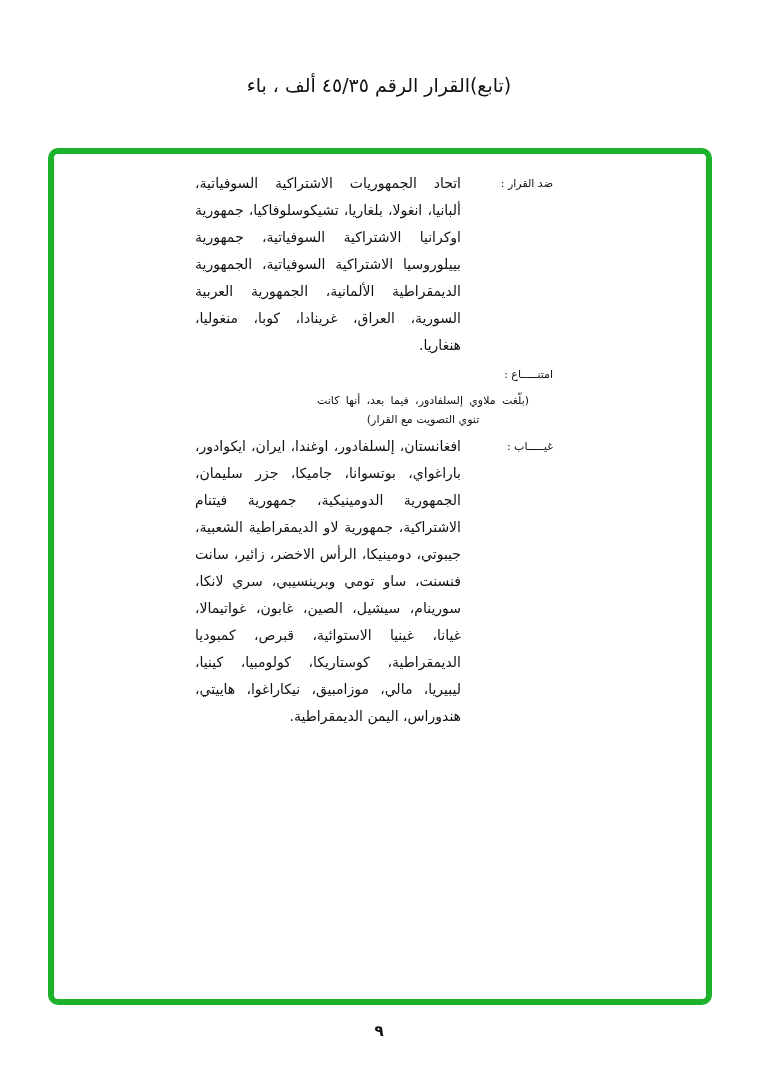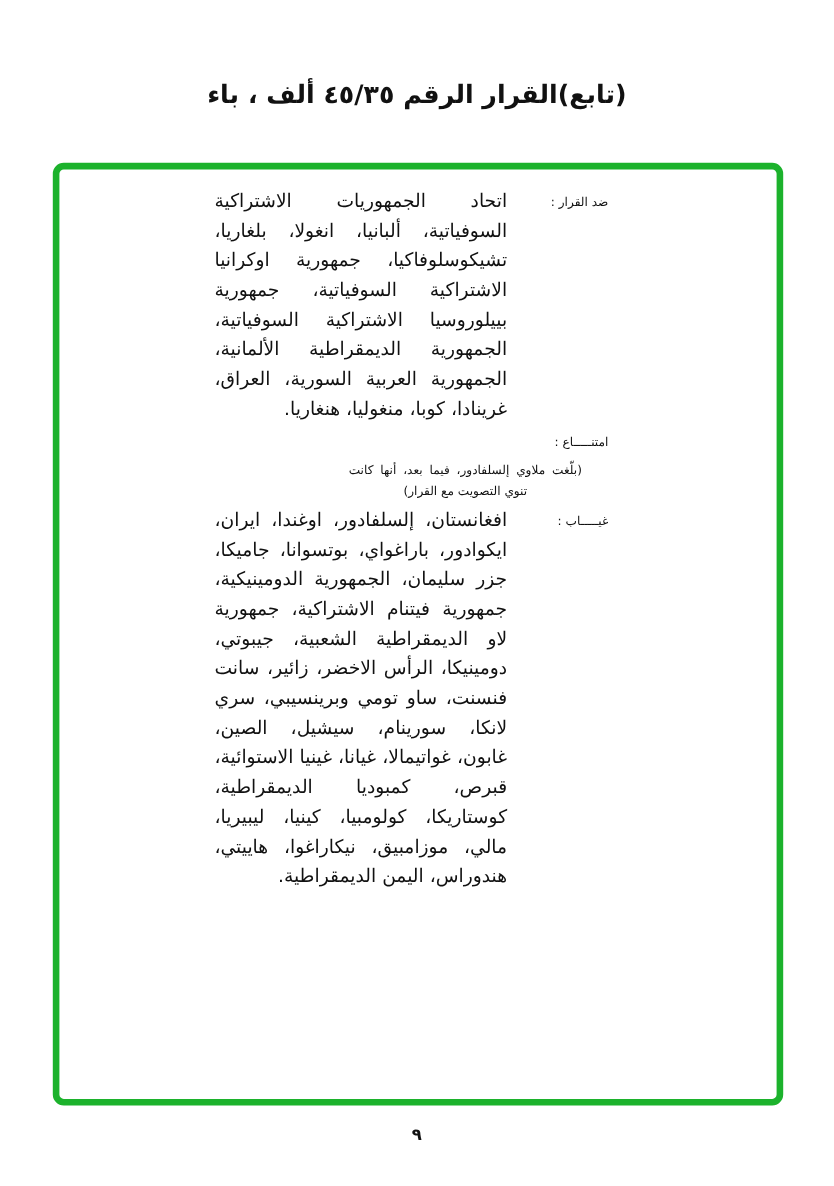--- a/index.html
+++ b/index.html
@@ -11,22 +11,22 @@
     color: #111111;
     overflow: hidden;
   }
   .doc-header {
     position: absolute;
     top: 74px; left: 0; width: 758px;
     text-align: center;
     direction: rtl;
   }
   .doc-title {
-    font-size: 23px;
-    font-weight: bold;
+    font-size: 19px;
+    font-weight: normal;
     letter-spacing: 0.2px;
   }
   .doc-citation {
     margin-top: 9px;
     font-size: 11px;
     font-weight: bold;
   }
   .green-frame {
     position: absolute;
     left: 48px; top: 148px;
@@ -45,21 +45,21 @@
   .vote-row { display: flex; }
   .vote-label {
     width: 92px;
     flex: 0 0 92px;
     font-size: 11px;
     line-height: 27px;
     white-space: nowrap;
   }
   .vote-text {
     flex: 1;
-    font-size: 17px;
+    font-size: 14px;
     line-height: 27px;
     text-align: justify;
     text-align-last: right;
   }
   .vote-note {
     font-size: 11px;
     line-height: 19px;
     text-align: justify;
     text-align-last: center;
     margin-top: 3px;

